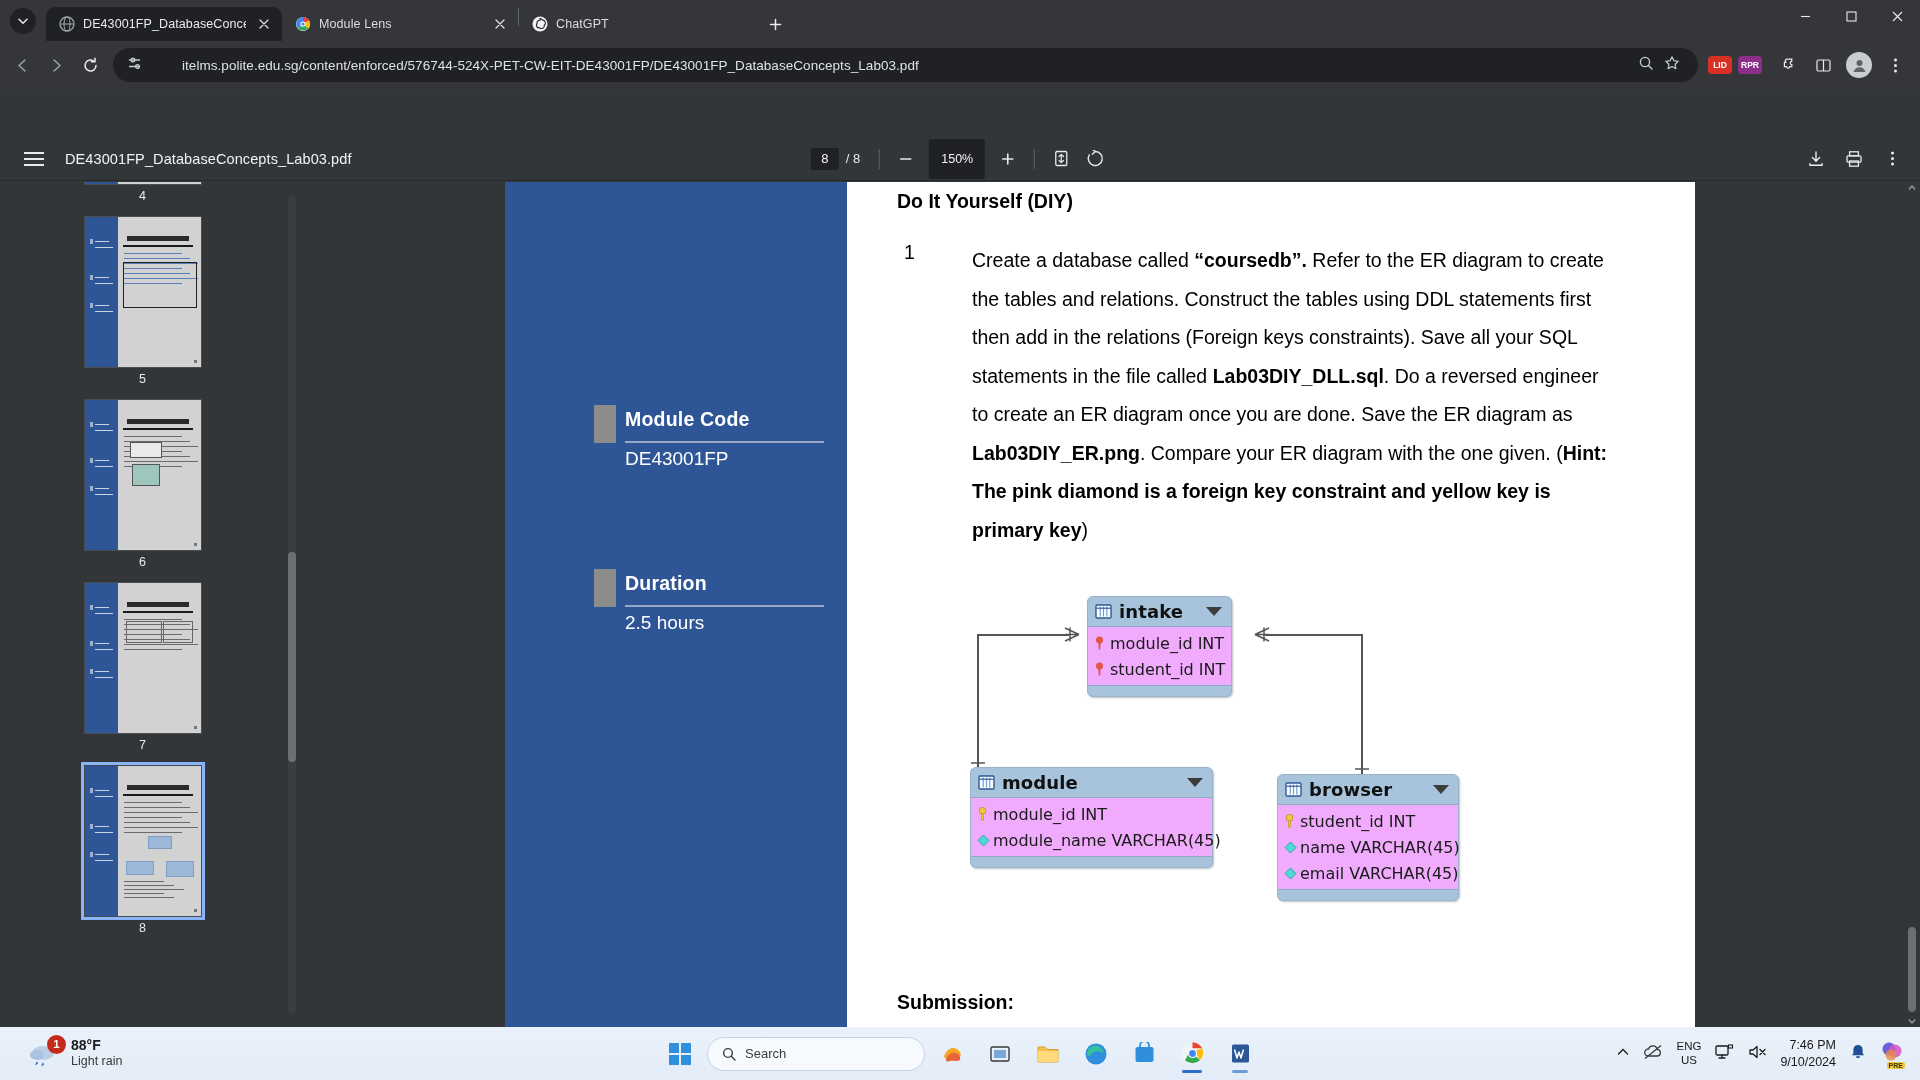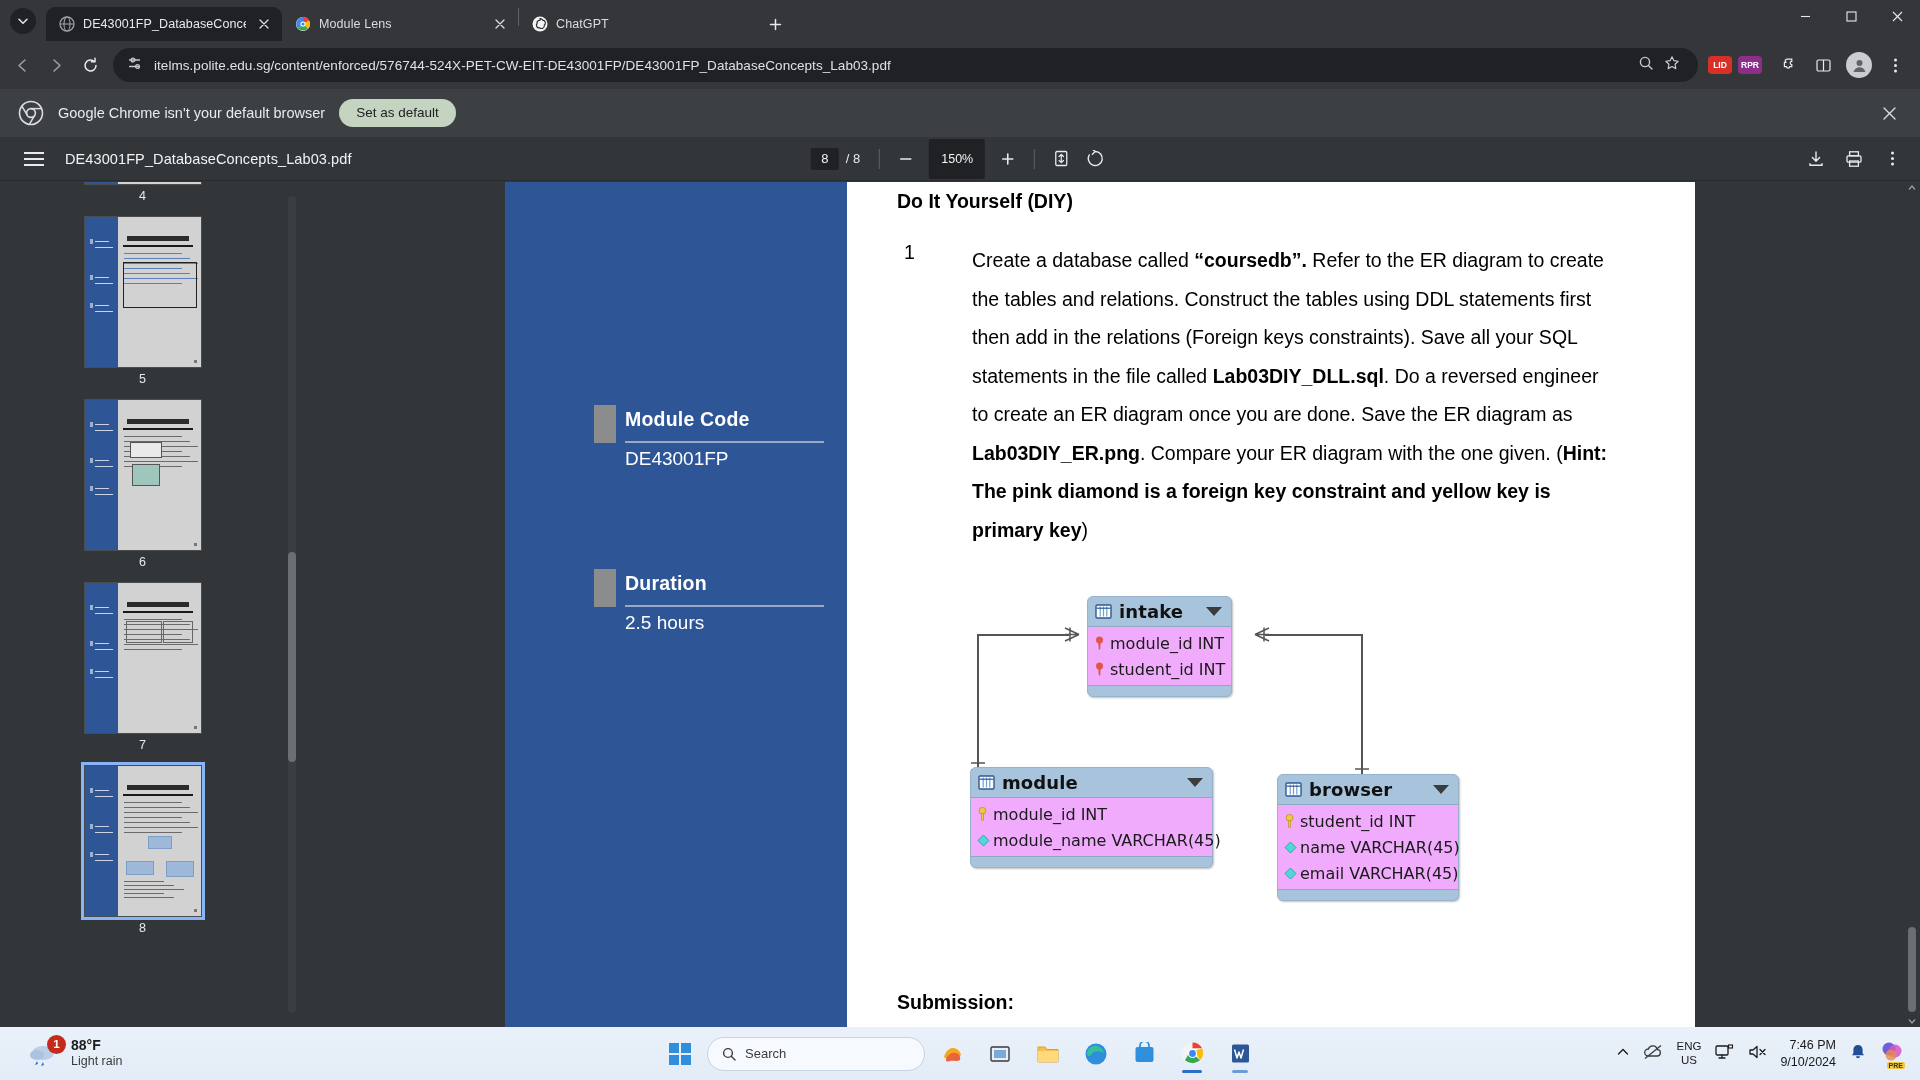--- a/index.html
+++ b/index.html
@@ -52,20 +52,21 @@
   }
   .navicon{width:34px;height:34px;border-radius:17px;display:flex;align-items:center;justify-content:center;flex:0 0 34px;}
   .nav-sp{width:5px;}
   .omnibox{
     height:34px;flex:1;background:#202124;border-radius:17px;display:flex;align-items:center;
     padding:0 10px 0 14px;gap:10px;margin:0 10px 0 6px;
   }
   .omnibox .url{
     font-size:13.5px;color:#dee1e5;white-space:nowrap;overflow:hidden;text-overflow:ellipsis;flex:1;
     letter-spacing:.05px;
+    margin-left:28px;
   }
   .omni-right{display:flex;align-items:center;gap:2px;}
   .ext-pill{
     height:18px;min-width:18px;border-radius:4px;display:flex;align-items:center;justify-content:center;
     font-size:8.5px;font-weight:bold;color:#fff;padding:0 3px;
   }
   .avatar-c{width:26px;height:26px;border-radius:13px;background:#c9ccd1;display:flex;align-items:center;justify-content:center;}
 
   
   .defbar{
@@ -366,38 +367,20 @@
     </div>
     <div class="navicon" style="margin-right:8px;">
       <svg width="17" height="17" viewBox="0 0 17 17">
           <circle cx="8.5" cy="3" r="1.5" fill="#e8eaed"></circle>
           <circle cx="8.5" cy="8.5" r="1.5" fill="#e8eaed"></circle>
           <circle cx="8.5" cy="14" r="1.5" fill="#e8eaed"></circle>
         </svg>
     </div>
   </div>
 
-  <div class="defbar">
-    <span class="chrome-logo">
-      <svg width="26" height="26" viewBox="0 0 26 26">
-          <circle cx="13" cy="13" r="11.5" fill="none" stroke="#dadce0" stroke-width="1.6"></circle>
-          <circle cx="13" cy="13" r="4.4" fill="none" stroke="#dadce0" stroke-width="1.6"></circle>
-          <path d="M13 8.6 H24" stroke="#dadce0" stroke-width="1.5"></path>
-          <path d="M9.2 15.2 L3.6 5.6" stroke="#dadce0" stroke-width="1.5"></path>
-          <path d="M16.8 15.2 L11.2 24.6" stroke="#dadce0" stroke-width="1.5"></path>
-        </svg>
-    </span>
-    <span class="msg">Google Chrome isn't your default browser</span>
-    <span class="setdefault">Set as default</span>
-    <span class="defbar-close">
-      <svg width="15" height="15" viewBox="0 0 15 15">
-          <path d="M2 2 L13 13 M13 2 L2 13" stroke="#dadce0" stroke-width="1.4" stroke-linecap="round"></path>
-        </svg>
-    </span>
-  </div>
 
   <div class="pdfbar">
     <div class="hamb">
         <i></i>
         <i></i>
         <i></i>
       </div>
     <div class="pdf-title">DE43001FP_DatabaseConcepts_Lab03.pdf</div>
 
     <div class="pdf-center">

